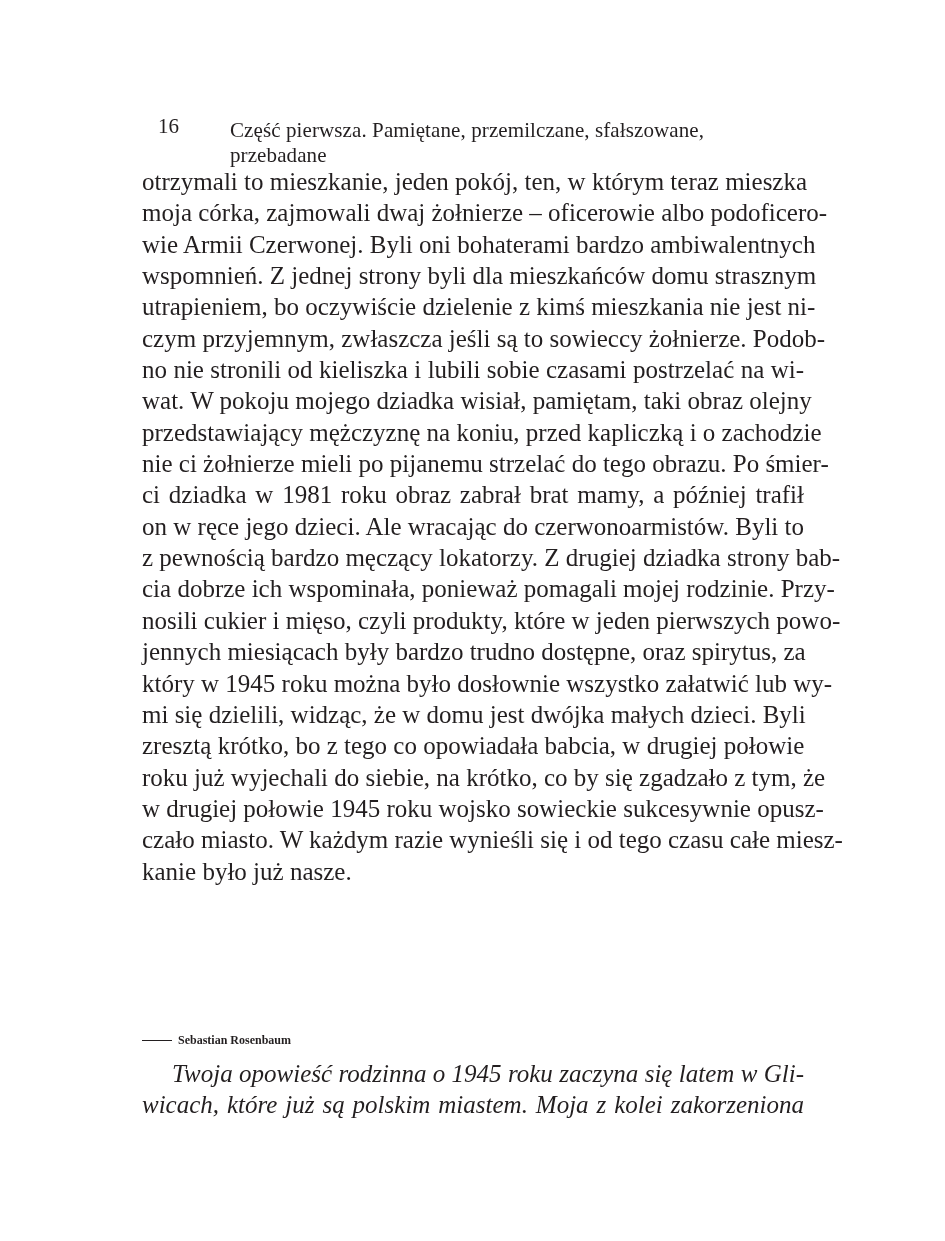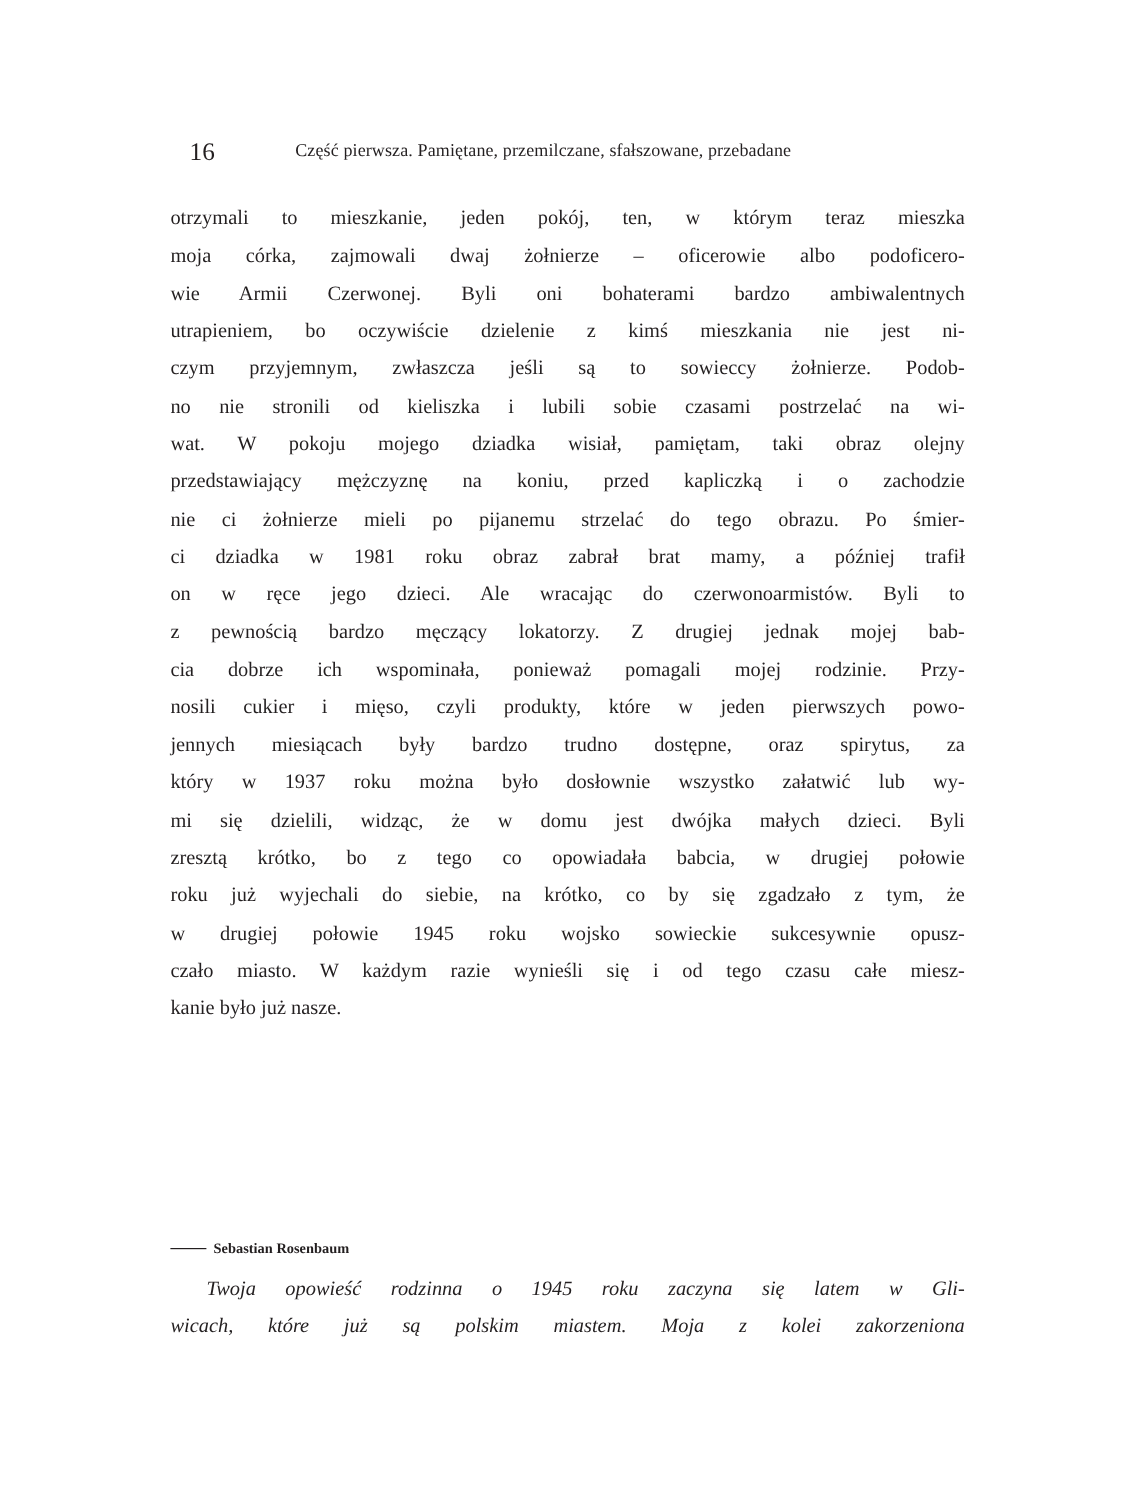--- a/index.html
+++ b/index.html
@@ -1,54 +1,55 @@
 <!DOCTYPE html>
 <html><head>
 <meta charset="utf-8">
 <style>
   html, body { margin:0; padding:0; background:#ffffff; }
   body { width:945px; height:1241px; position:relative; overflow:hidden;
          font-family:"Liberation Serif","DejaVu Serif",serif; color:#231f20; }
   .header { position:absolute; top:114px; left:142px; width:662px; height:26px; }
   .page-number { position:absolute; left:16px; top:0; font-size:21px; }
-  .running-head { position:absolute; left:104px; top:4px; font-size:15px; letter-spacing:0.1px; }
+  .running-head { position:absolute; left:88px; top:4px; font-size:21px; letter-spacing:0.1px; }
   .body-text { position:absolute; left:142px; top:166px; width:662px; }
-  .line { font-size:17px; line-height:31.35px; height:31.35px; white-space:nowrap;
+  .line { font-size:25px; line-height:31.35px; height:31.35px; white-space:nowrap;
           text-align:justify; text-align-last:justify; }
   .line.last { text-align-last:left; }
   .speaker { position:absolute; left:142px; top:1033px; font-size:12px; font-weight:bold; white-space:nowrap; }
   .speaker .dash { display:inline-block; width:30px; border-top:1.3px solid #231f20; vertical-align:middle; margin-right:6px; position:relative; top:-1px; }
   .reply { position:absolute; left:142px; top:1058px; width:662px;font-style:italic; }
   .reply .line.indent { text-indent:30px; }
 </style>
 </head>
 <body>
 
 <div class="header">
   <span class="page-number">16</span>
   <span class="running-head">Część pierwsza. Pamiętane, przemilczane, sfałszowane, przebadane</span>
 </div>
 
 <div class="body-text">
   <div class="line">otrzymali to mieszkanie, jeden pokój, ten, w którym teraz mieszka</div>
   <div class="line">moja córka, zajmowali dwaj żołnierze – oficerowie albo podoficero-</div>
   <div class="line">wie Armii Czerwonej. Byli oni bohaterami bardzo ambiwalentnych</div>
+  <div class="line">wspomnień. Z jednej strony byli dla mieszkańców domu strasznym</div>
   <div class="line">utrapieniem, bo oczywiście dzielenie z kimś mieszkania nie jest ni-</div>
   <div class="line">czym przyjemnym, zwłaszcza jeśli są to sowieccy żołnierze. Podob-</div>
   <div class="line">no nie stronili od kieliszka i lubili sobie czasami postrzelać na wi-</div>
   <div class="line">wat. W pokoju mojego dziadka wisiał, pamiętam, taki obraz olejny</div>
   <div class="line">przedstawiający mężczyznę na koniu, przed kapliczką i o zachodzie</div>
   <div class="line">nie ci żołnierze mieli po pijanemu strzelać do tego obrazu. Po śmier-</div>
   <div class="line">ci dziadka w 1981 roku obraz zabrał brat mamy, a później trafił</div>
   <div class="line">on w ręce jego dzieci. Ale wracając do czerwonoarmistów. Byli to</div>
-  <div class="line">z pewnością bardzo męczący lokatorzy. Z drugiej jednak mojej bab-</div>
+  <div class="line">z pewnością bardzo męczący lokatorzy. Z drugiej dziadka strony bab-</div>
   <div class="line">cia dobrze ich wspominała, ponieważ pomagali mojej rodzinie. Przy-</div>
   <div class="line">nosili cukier i mięso, czyli produkty, które w jeden pierwszych powo-</div>
   <div class="line">jennych miesiącach były bardzo trudno dostępne, oraz spirytus, za</div>
-  <div class="line">który w 1937 roku można było dosłownie wszystko załatwić lub wy-</div>
+  <div class="line">który w 1945 roku można było dosłownie wszystko załatwić lub wy-</div>
   <div class="line">mi się dzielili, widząc, że w domu jest dwójka małych dzieci. Byli</div>
   <div class="line">zresztą krótko, bo z tego co opowiadała babcia, w drugiej połowie</div>
   <div class="line">roku już wyjechali do siebie, na krótko, co by się zgadzało z tym, że</div>
   <div class="line">w drugiej połowie 1945 roku wojsko sowieckie sukcesywnie opusz-</div>
   <div class="line">czało miasto. W każdym razie wynieśli się i od tego czasu całe miesz-</div>
   <div class="line last">kanie było już nasze.</div>
 </div>
 
 <div class="speaker">
   <span class="dash"></span><span>Sebastian Rosenbaum</span>

